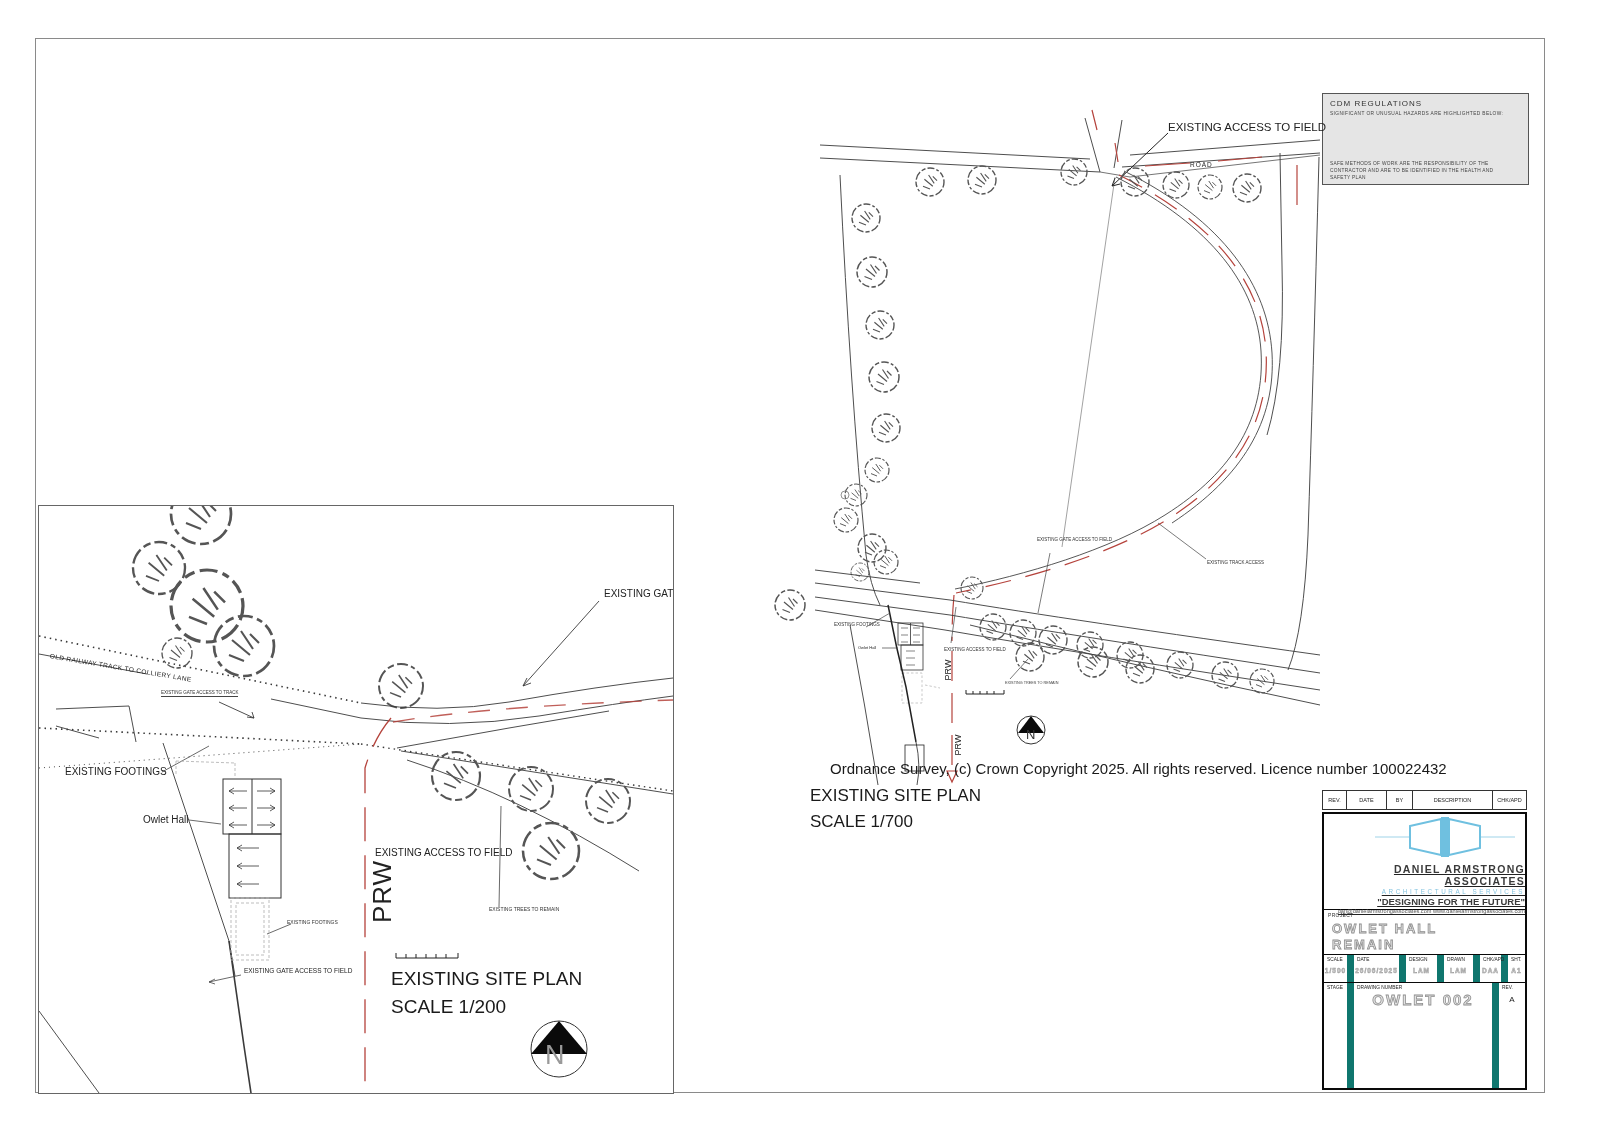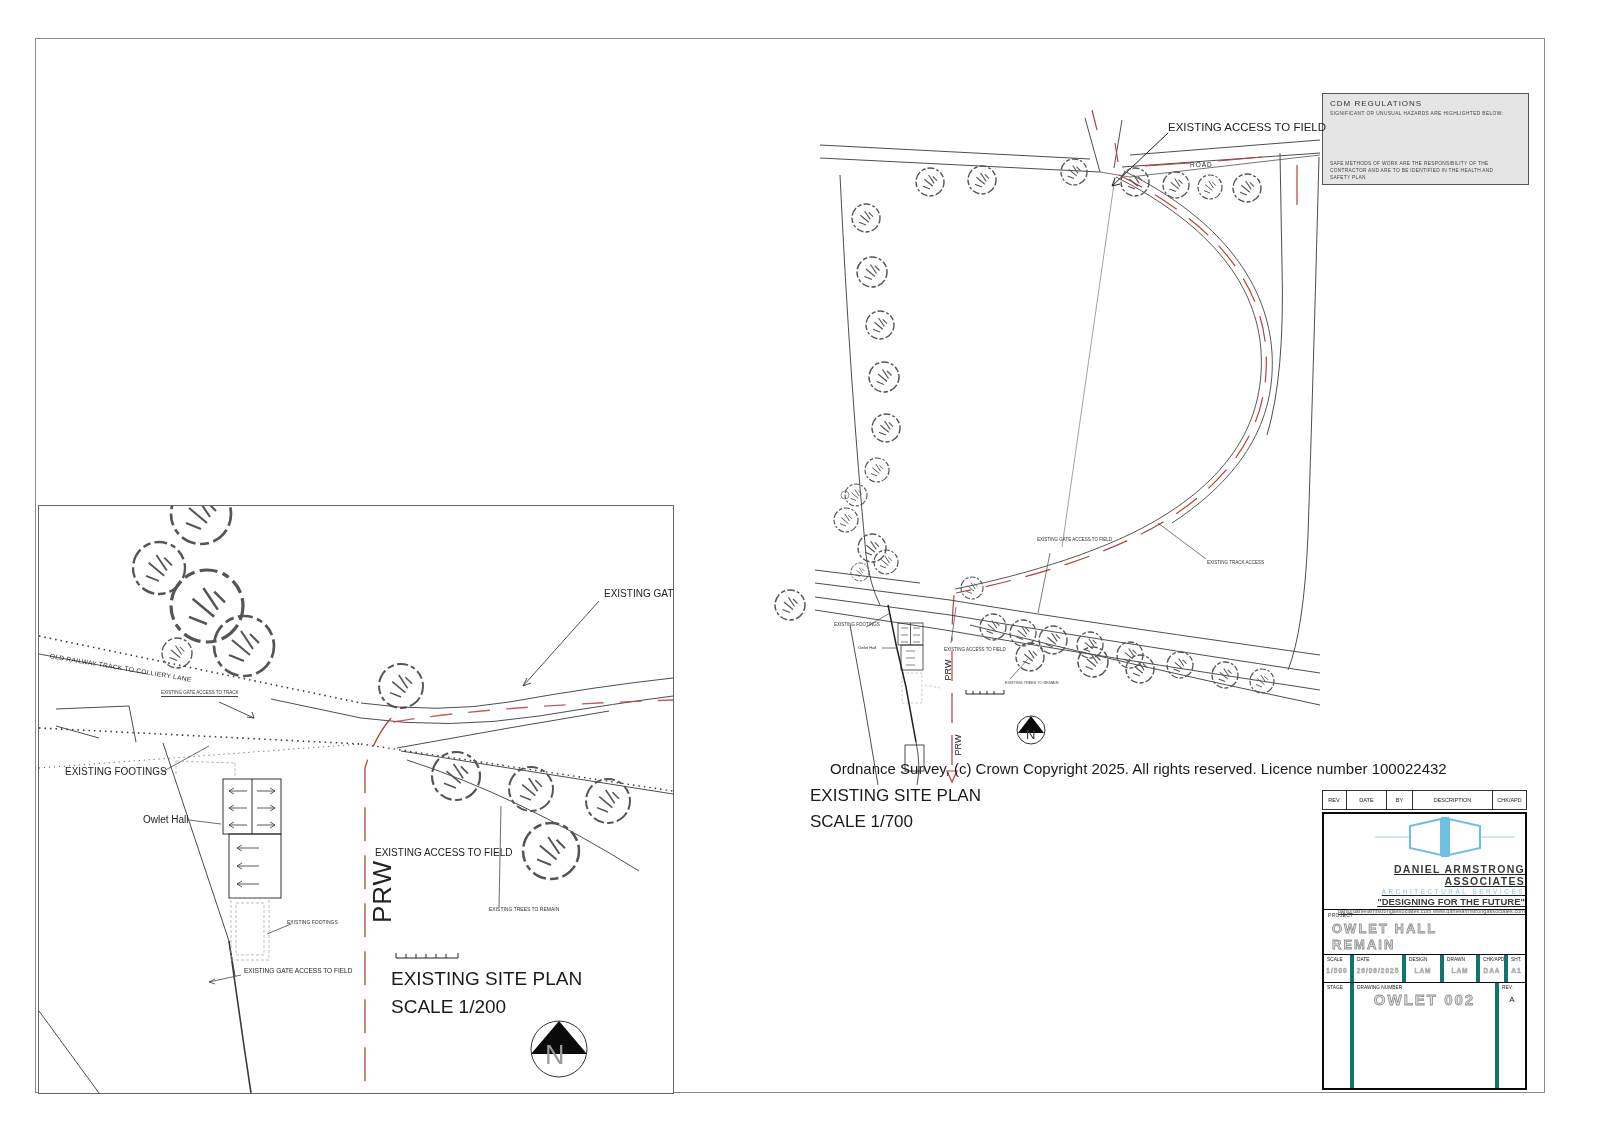--- a/index.html
+++ b/index.html
@@ -31,21 +31,21 @@
   .rev-cell:last-child{border-right:none;}
   
   .tblock{left:1322px;top:812px;width:205px;height:278px;border:2.5px solid #0a0a0a;box-sizing:border-box;background:#fff;display:flex;flex-direction:column;}
   .tb-sec{border-bottom:1.5px solid #0a0a0a;position:relative;box-sizing:border-box;}
   .tb-logo{height:96px;text-align:right;text-decoration:underline;}
   .tb-client{height:43px;}
   .tb-project{height:45px;}
   .tb-title{height:42px;}
   .tb-row1{height:28px;display:flex;border-bottom:1.5px solid #0a0a0a;box-sizing:border-box;}
   .tb-row2{height:29px;display:flex;border-bottom:none;box-sizing:border-box;flex:1;}
-  .tb-cell{border-right:4px solid #0f766e;position:relative;box-sizing:border-box;}
+  .tb-cell{border-right:7px solid #0f766e;position:relative;box-sizing:border-box;}
   .tb-cell:last-child{border-right:none;}
   .sec-label{position:absolute;left:4px;top:2px;font-size:5px;color:#333;letter-spacing:.3px;}
   .outline{color:#e2e2e2;-webkit-text-stroke:0.8px #8f8f8f;font-weight:700;letter-spacing:2px;}
   .outline-sm{color:#dcdcdc;-webkit-text-stroke:0.5px #9a9a9a;font-weight:700;letter-spacing:1px;}
   .tb-company{font-size:10.5px;font-weight:700;letter-spacing:1.3px;color:#3a3a3a;margin-top:2px;}
   .tb-tag1{font-size:6.3px;letter-spacing:2.6px;color:#85c4e0;margin-top:1px;}
   .tb-tag2{font-size:9.5px;font-weight:700;color:#3a3a3a;margin-top:1px;}
   .tb-contact{font-size:5.6px;color:#555;margin-top:1px;}
   .client-val{position:absolute;left:8px;top:14px;font-size:14px;}
   .proj-val{position:absolute;left:8px;top:11px;font-size:13px;line-height:16px;}

